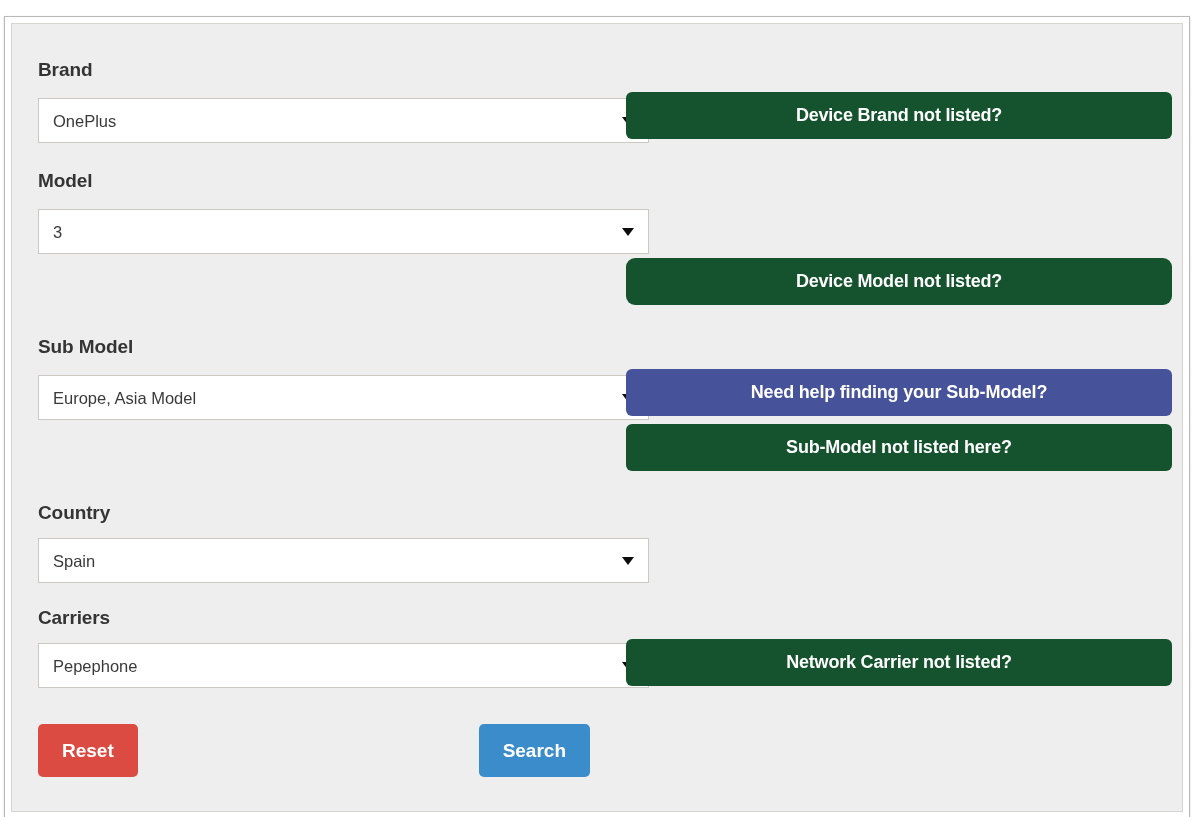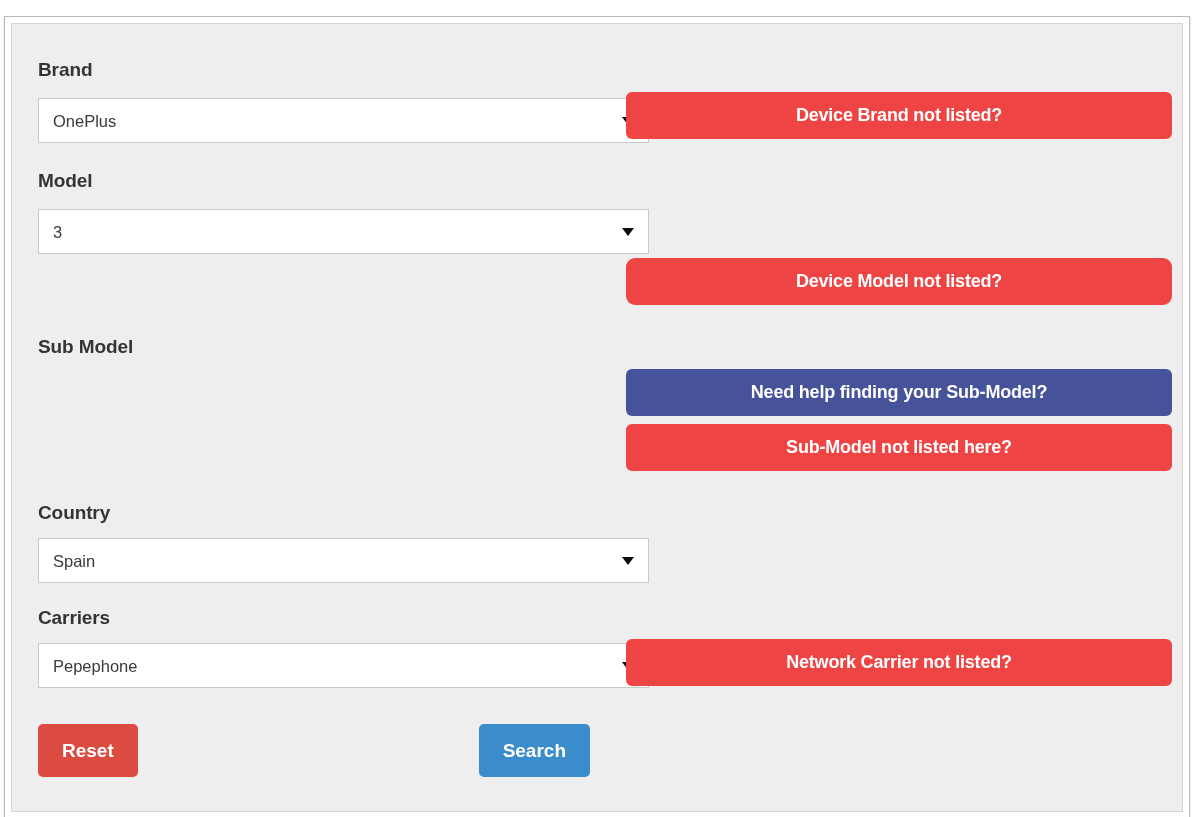--- a/index.html
+++ b/index.html
@@ -107,21 +107,21 @@
     font-size: 18px;
     font-weight: bold;
     letter-spacing: -0.2px;
     display: flex;
     align-items: center;
     justify-content: center;
     box-sizing: border-box;
     cursor: pointer;
     font-family: "Liberation Sans", sans-serif;
   }
-  .wide-btn.grey  { background: #ef4444; }
+  .wide-btn.grey  { background: #14532d; }
   .wide-btn.indigo{ background: #46529a; }
 
   
   .bottom-row {
     position: absolute;
     left: 0;
     top: 700px;
     width: 552px;
     display: flex;
     justify-content: space-between;
@@ -158,20 +158,24 @@
         <span class="select-arrow"></span>
       </div>
 
       <div class="field-label" style="top:146px;">Model</div>
       <div class="select-box" style="top:185px;">
         <span class="select-value">3</span>
         <span class="select-arrow"></span>
       </div>
 
       <div class="field-label" style="top:312px;">Sub Model</div>
+      <div class="select-box" style="top:351px;">
+        <span class="select-value">Europe, Asia Model</span>
+        <span class="select-arrow"></span>
+      </div>
 
       <div class="field-label" style="top:478px;">Country</div>
       <div class="select-box" style="top:514px;padding-left:48px;">
         <span class="select-value">Spain</span>
         <span class="select-arrow"></span>
       </div>
 
       <div class="field-label" style="top:583px;">Carriers</div>
       <div class="select-box" style="top:619px;">
         <span class="select-value">Pepephone</span>

